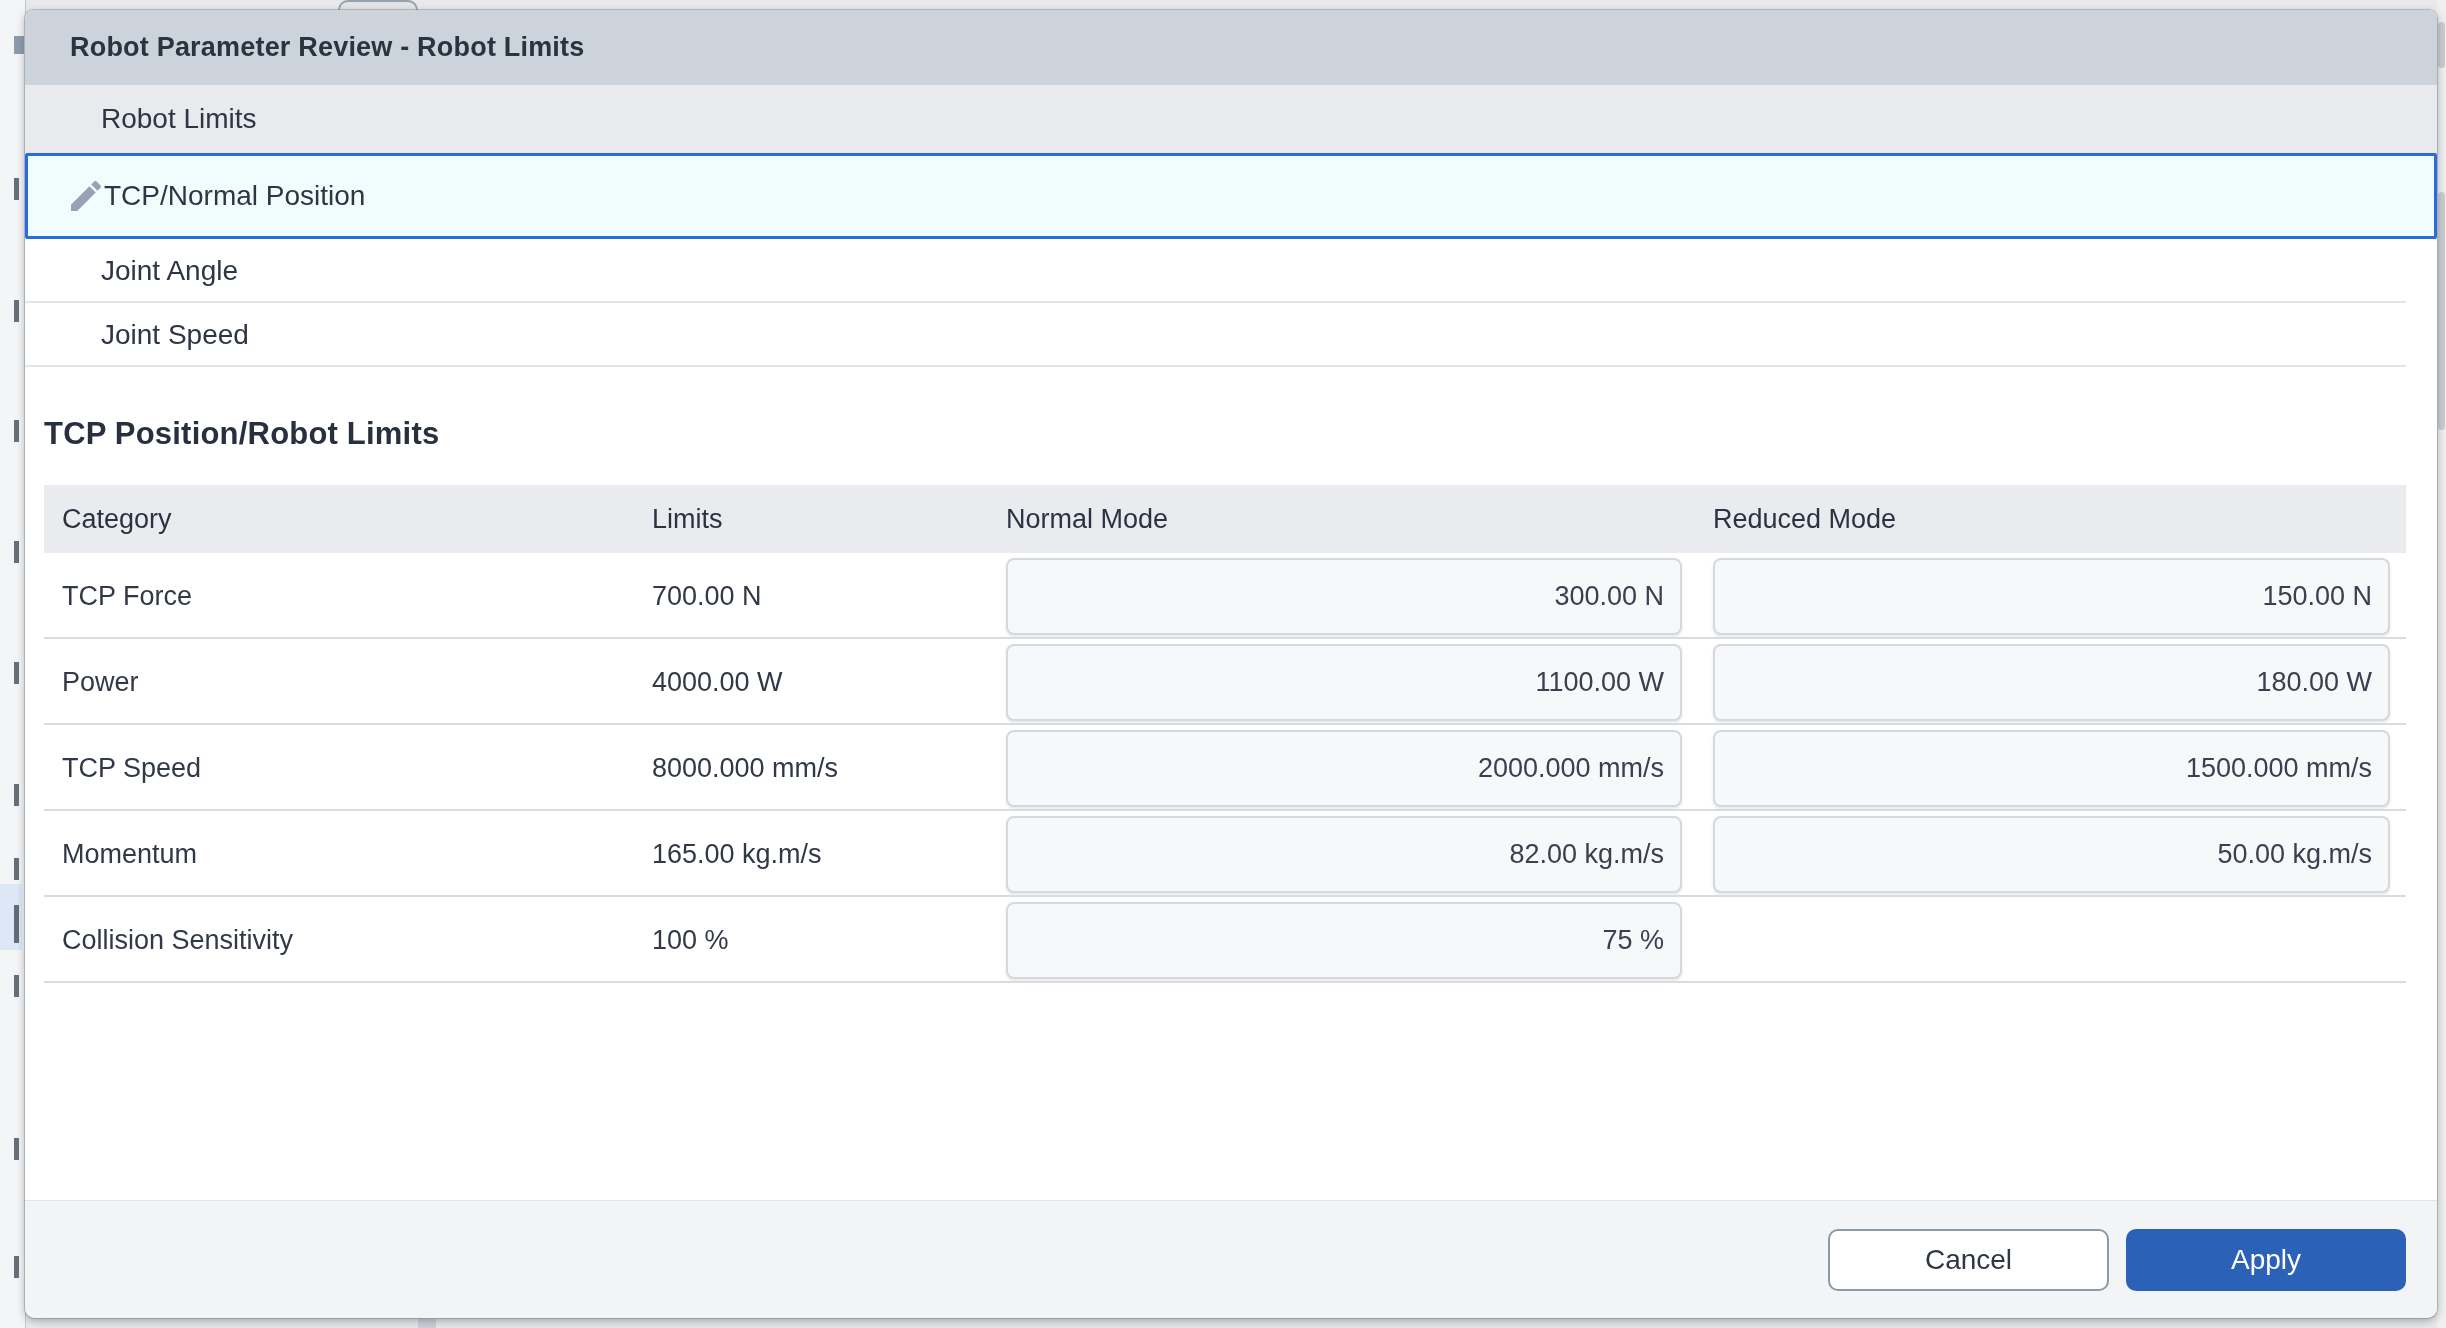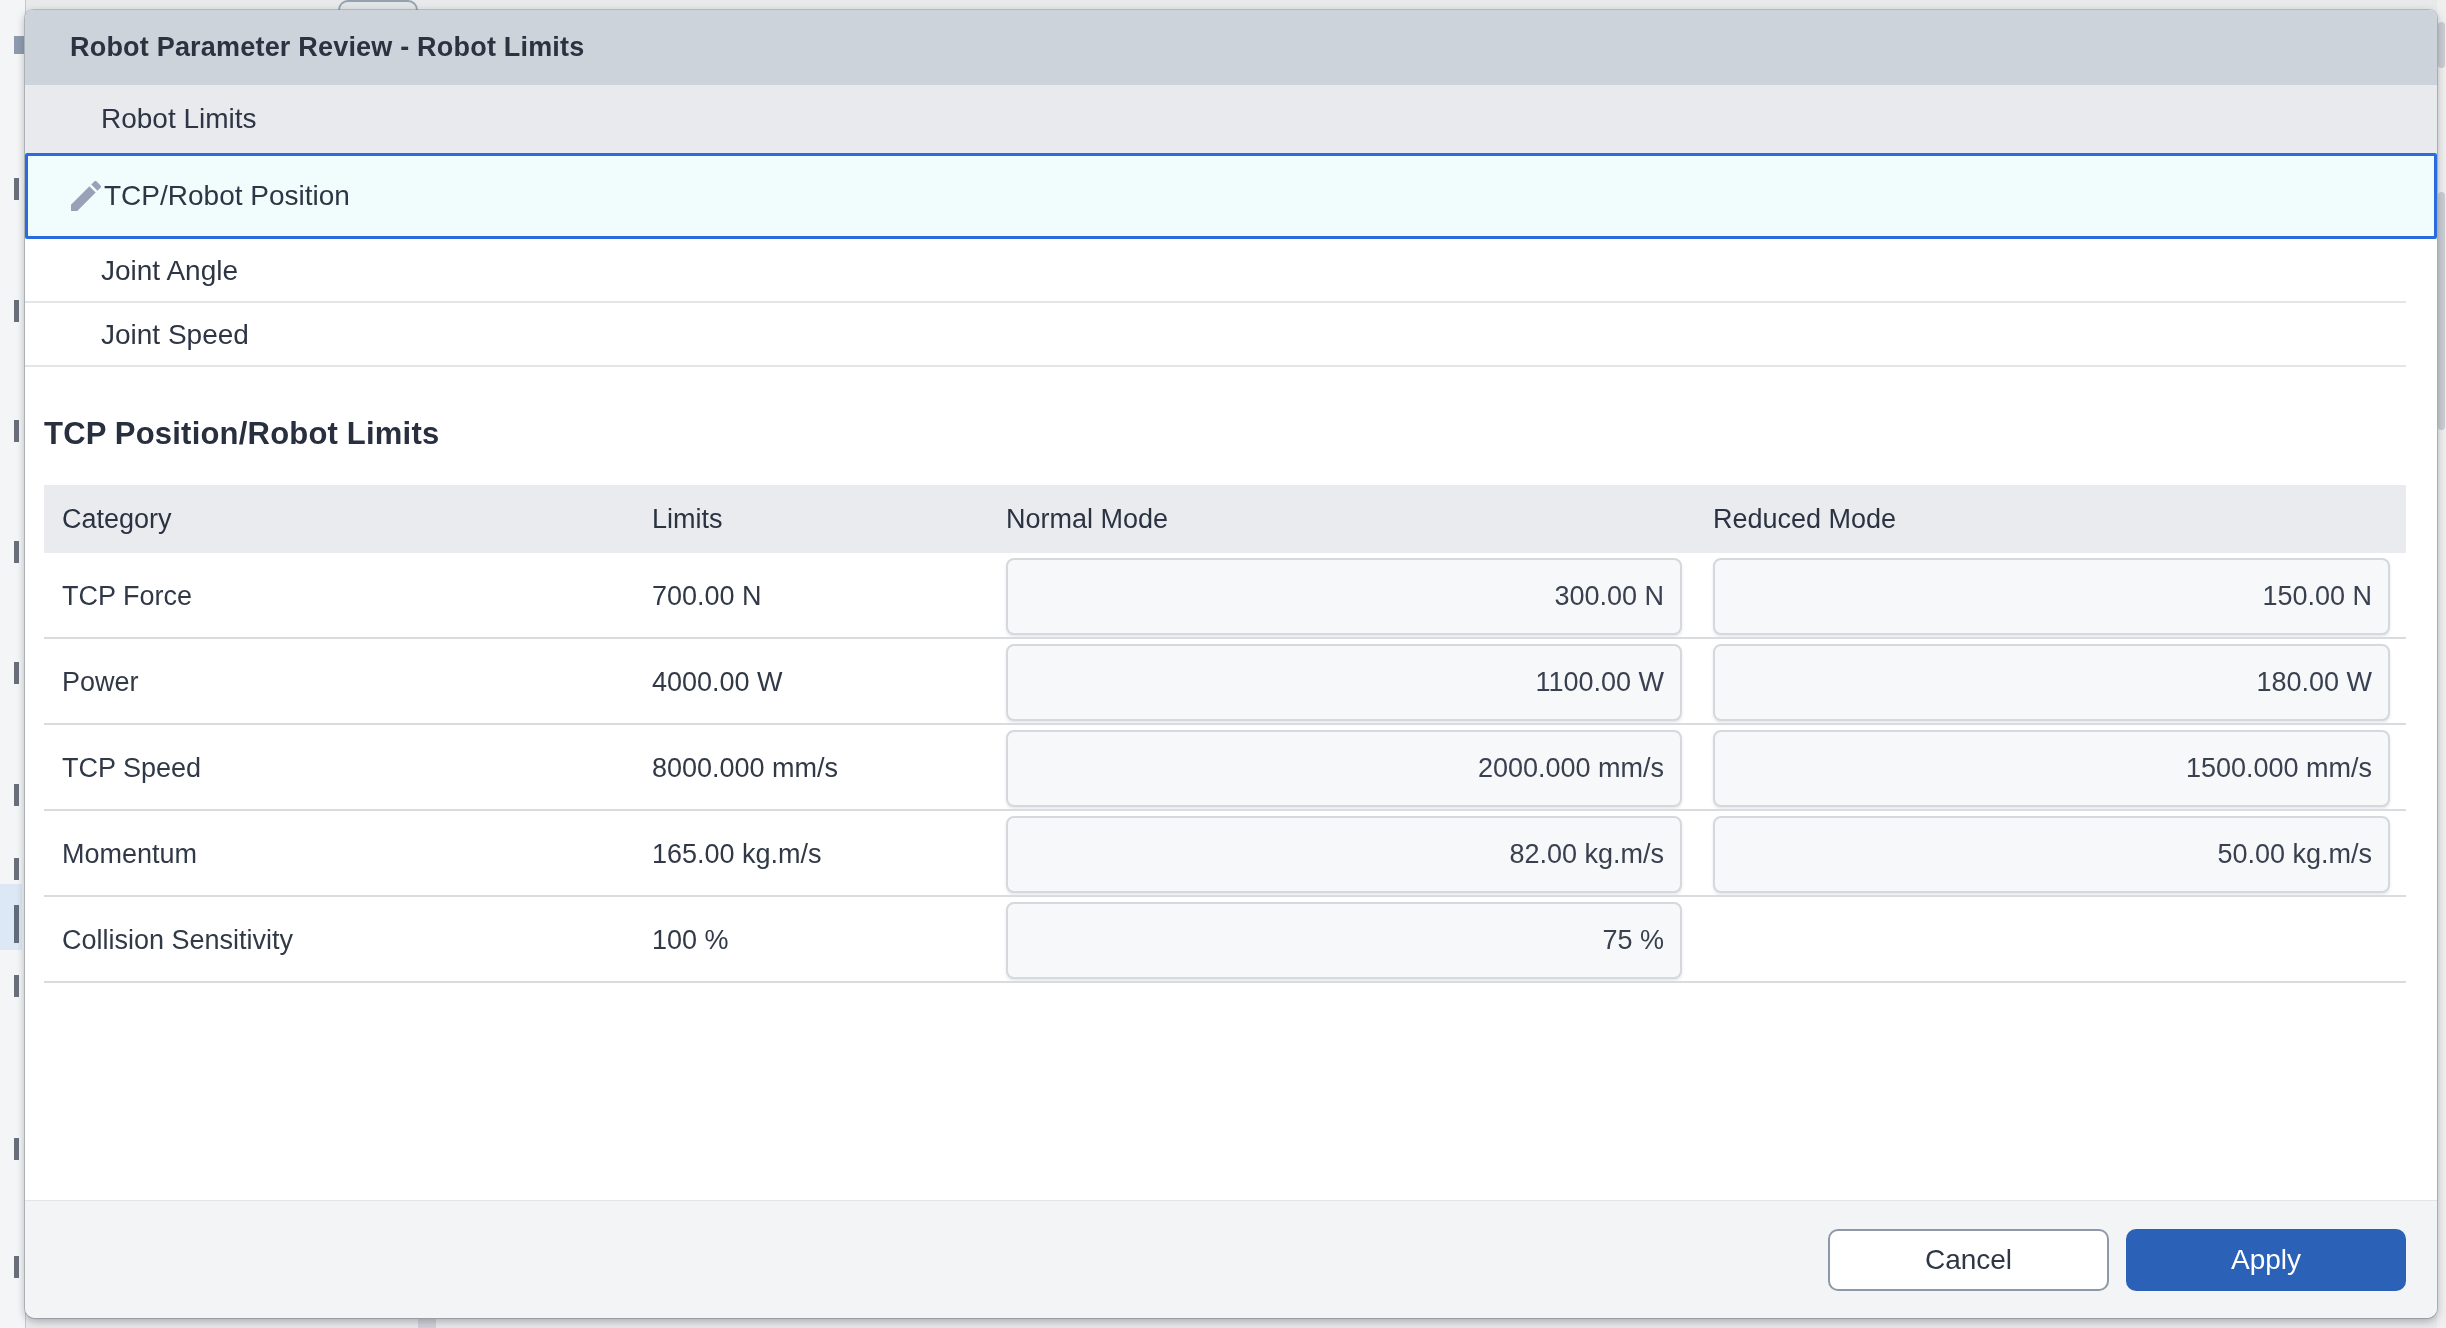--- a/index.html
+++ b/index.html
@@ -144,21 +144,21 @@
   <div class="nav-group">
     <span>Robot Limits</span>
   </div>
 
   <div class="nav-item selected">
     <span class="pencil">
       <svg viewBox="0 0 24 24">
           <path d="M3 17.25V21h3.75L17.81 9.94l-3.75-3.75L3 17.25zM20.71 7.04c.39-.39.39-1.02 0-1.41l-2.34-2.34c-.39-.39-1.02-.39-1.41 0l-1.83 1.83 3.75 3.75 1.83-1.83z"></path>
         </svg>
     </span>
-    <span>TCP/Robot Position</span>
+    <span>TCP/Normal Position</span>
   </div>
 
   <div class="nav-item plain">
     <span>Joint Angle</span>
   </div>
 
   <div class="nav-item plain">
     <span>Joint Speed</span>
   </div>
 

